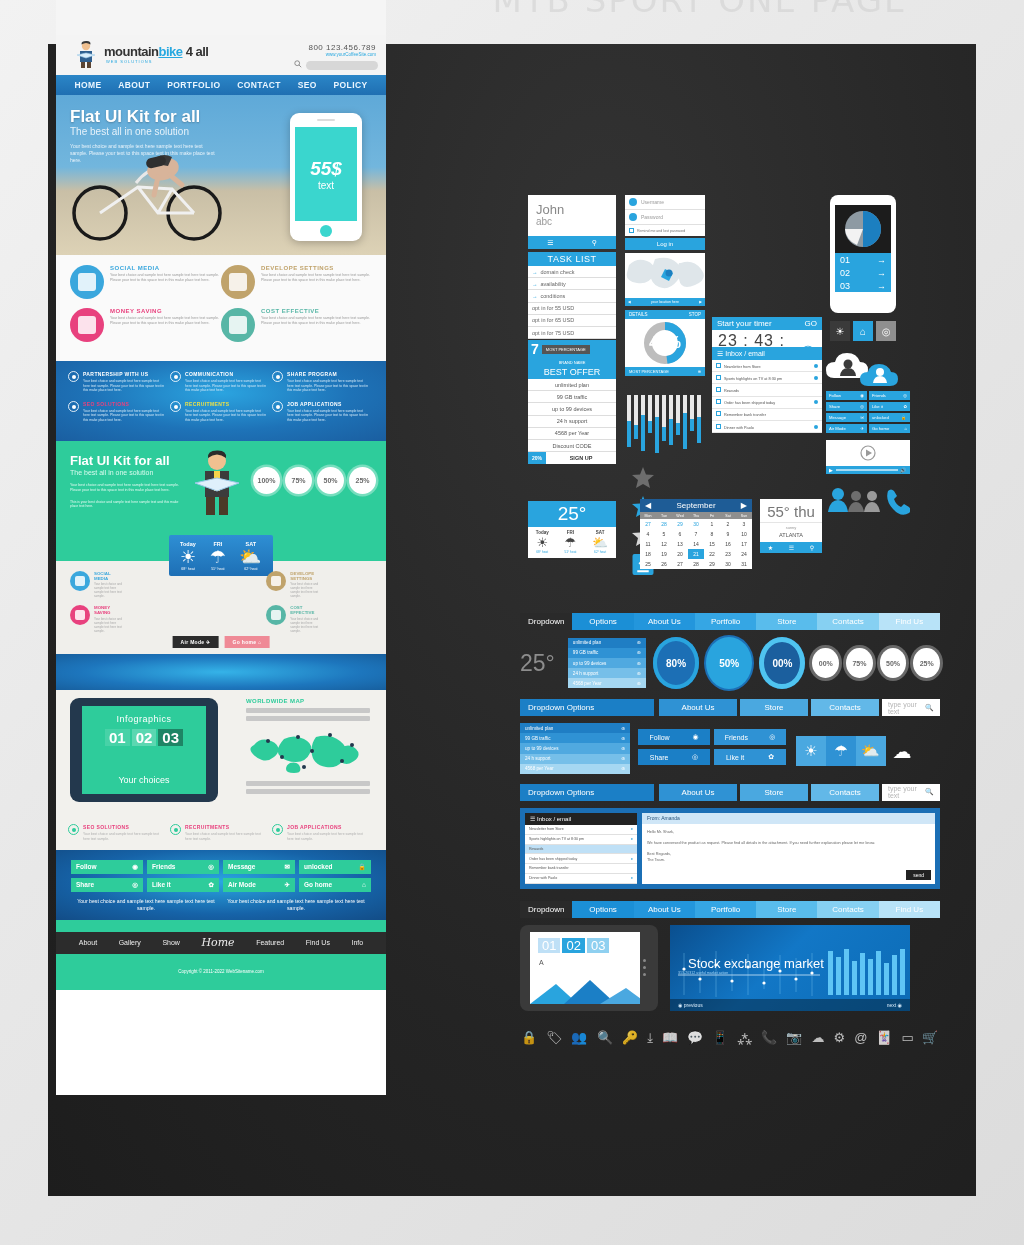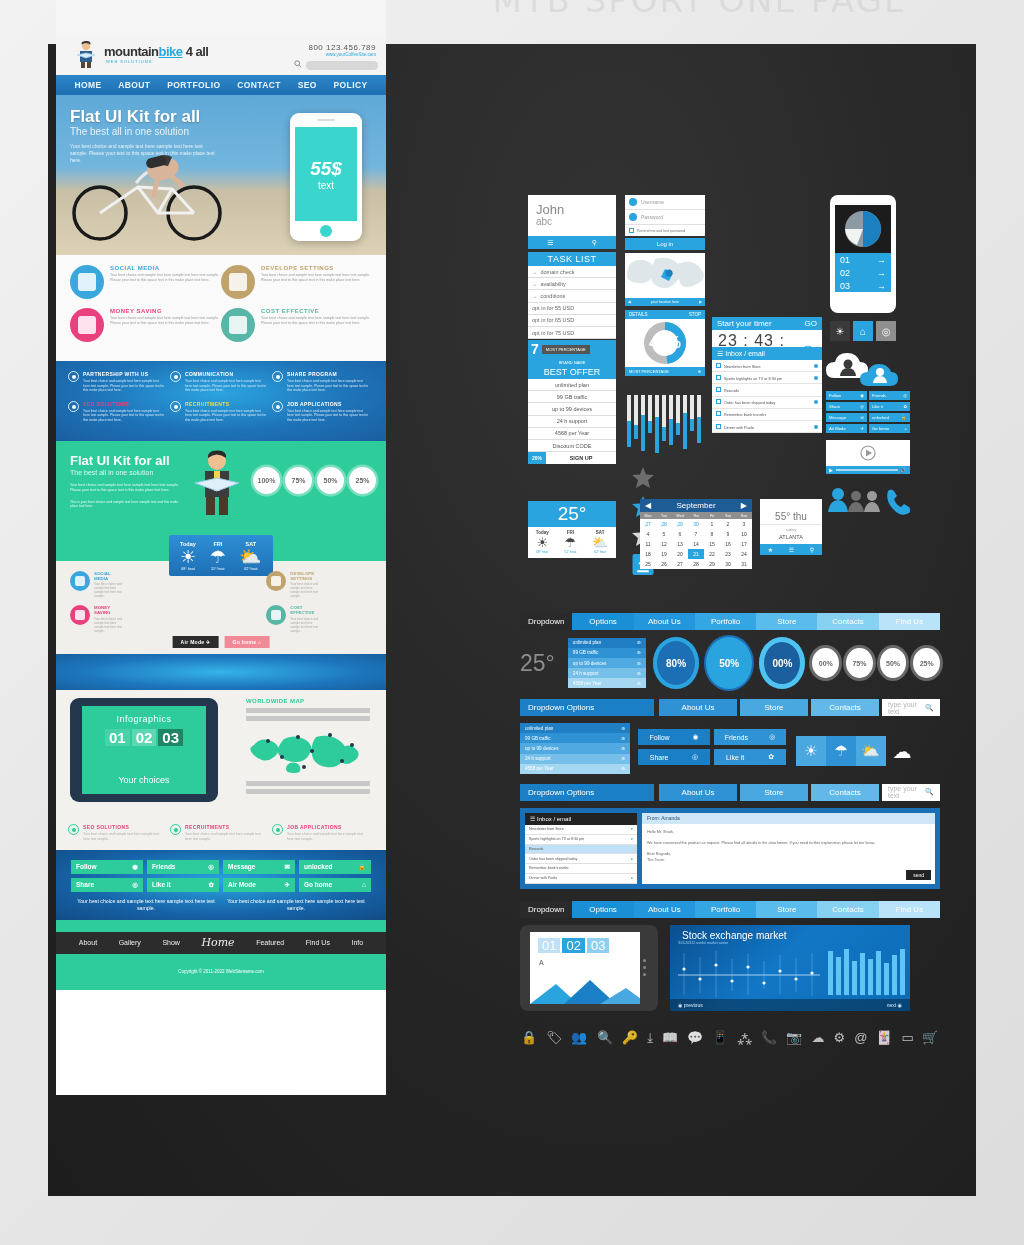--- a/index.html
+++ b/index.html
@@ -202,21 +202,21 @@
   .calendar { left:120px; top:304px; width:112px;}
   .calendar .hd { background:#1e5c96; color:#fff; font-size:8px; text-align:center; padding:2px 0; position:relative;}
   .calendar .dows { background:#8f8f8f; display:flex; }
   .calendar .dows span { flex:1; text-align:center; font-size:3.6px; color:#fff; padding:1.5px 0;}
   .calendar .grid { background:#fff; display:grid; grid-template-columns:repeat(7,1fr);}
   .calendar .grid span { text-align:center; font-size:5px; color:#444; padding:2px 0;}
   .calendar .grid span.mut { color:#29a4de;}
   .calendar .grid span.sel { background:#29a4de; color:#fff;}
 
   .wthr2 { left:240px; top:304px; width:62px;}
-  .wthr2 .t1 { background:#fff; text-align:center; font-size:10px; color:#777; padding:12px 0 2px;}
+  .wthr2 .t1 { background:#fff; text-align:center; font-size:15px; color:#777; padding:4px 0 2px;}
   .wthr2 .t2 { background:#fff; text-align:center; font-size:4px; color:#999; border-top:1px solid #e5e5e5; padding:2px 0;}
   .wthr2 .t3 { background:#fff; text-align:center; font-size:5.5px; color:#555; padding:0 0 4px;}
   .wthr2 .bb { background:#29a4de; display:flex; justify-content:space-around; padding:2px 0;}
   .wthr2 .bb i { color:#fff; font-size:6px; font-style:normal;}
 
   .phone3 { left:310px; top:0; width:66px; height:118px; background:#fff; border-radius:8px; padding:10px 5px 13px;}
   .phone3 .pie { height:48px; background:#1c1c1c; display:flex; align-items:center; justify-content:center;}
   .phone3 .list { background:#29a4de; }
   .phone3 .list div { display:flex; justify-content:space-between; align-items:center; color:#fff; font-size:9px; padding:1.5px 5px;}
 
@@ -250,21 +250,21 @@
   .mailpanel { display:flex; background:#1b6fb5; padding:5px; gap:5px;}
   .mailpanel .left { width:112px;}
   .mailpanel .left .hd { background:#222; color:#fff; font-size:6px; padding:2.5px 5px;}
   .mailpanel .left .it { background:#fff; border-bottom:1px solid #e0e0e0; font-size:3.6px; color:#555; padding:2.4px 4px; display:flex; justify-content:space-between; align-items:center;}
   .mailpanel .right { flex:1; background:#fff; position:relative;}
   .mailpanel .right .from { background:#cfe6f7; font-size:5px; color:#28537a; padding:2.5px 5px;}
   .mailpanel .right .bdy { font-size:3.8px; color:#666; line-height:6px; padding:5px;}
   .mailpanel .right .send { position:absolute; right:4px; bottom:4px; background:#222; color:#fff; font-size:5px; padding:2px 7px;}
 
   .stock { background:linear-gradient(135deg,#0a4f8f 0%,#1277c6 45%,#0c6bb5 100%); width:240px; position:relative;}
-  .stock .t1 { color:#fff; font-size:10px; padding:5px 12px 0;}
+  .stock .t1 { color:#fff; font-size:13px; padding:5px 18px 0;margin-top:26px;}
   .stock .t2 { color:#9fd2f5; font-size:3.6px; padding:0 8px 3px;}
   .stock .nav2 { position:absolute; left:0; right:0; bottom:0; height:12px; background:rgba(0,0,0,.35); display:flex; align-items:center; justify-content:space-between; padding:0 8px;}
   .stock .nav2 span { color:#d9ecfb; font-size:5px;}
 
   .tab2 { width:138px; height:86px; background:#3a3a3a; border-radius:8px; padding:7px 10px; display:flex;}
   .tab2 .scr3 { flex:1; background:#fff; position:relative; overflow:hidden;}
 
   .iconstrip { display:flex; gap:9px; align-items:center; justify-content:center; padding-top:4px;}
   .iconstrip i { color:#d8d8d8; font-size:13px; font-style:normal; opacity:.85;}
 </style>

